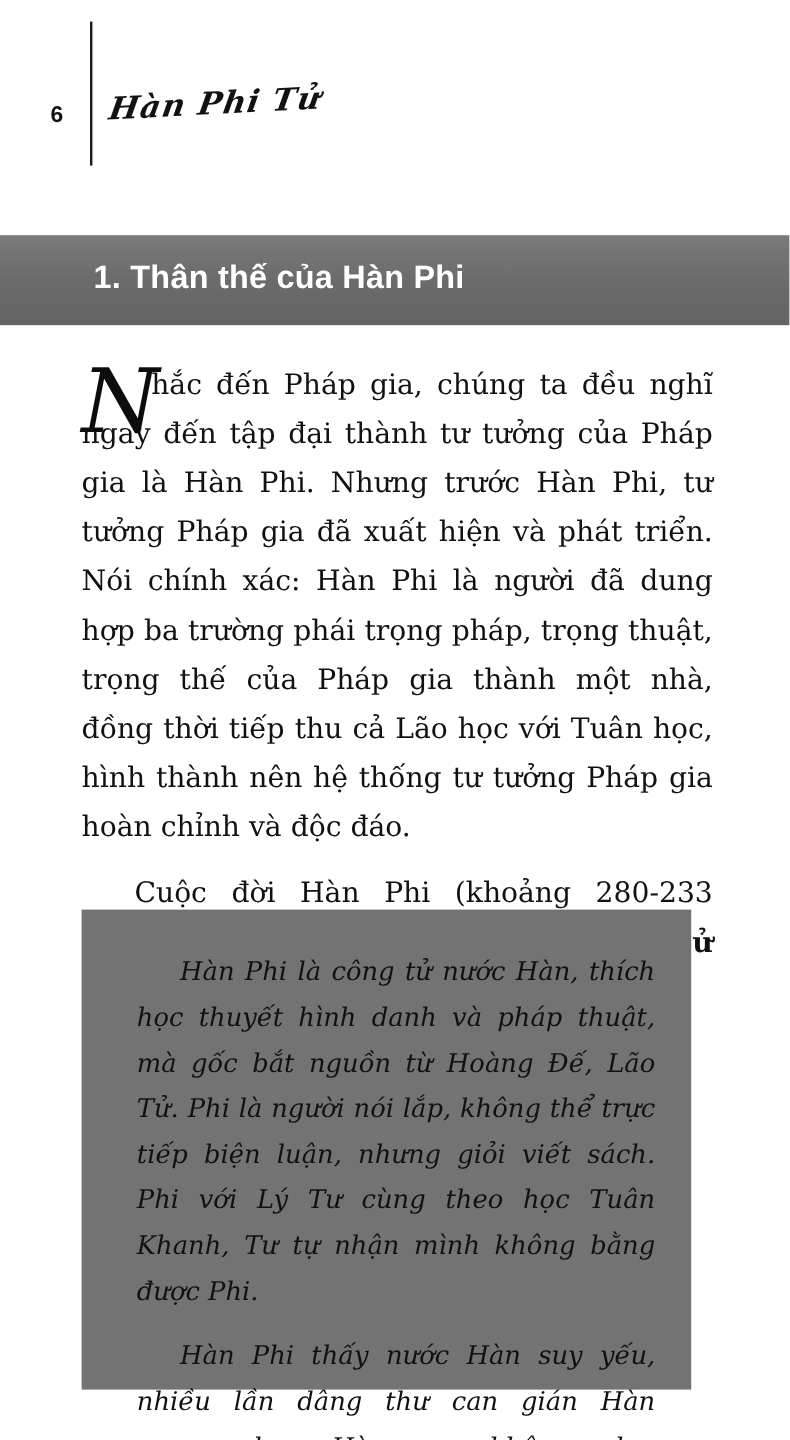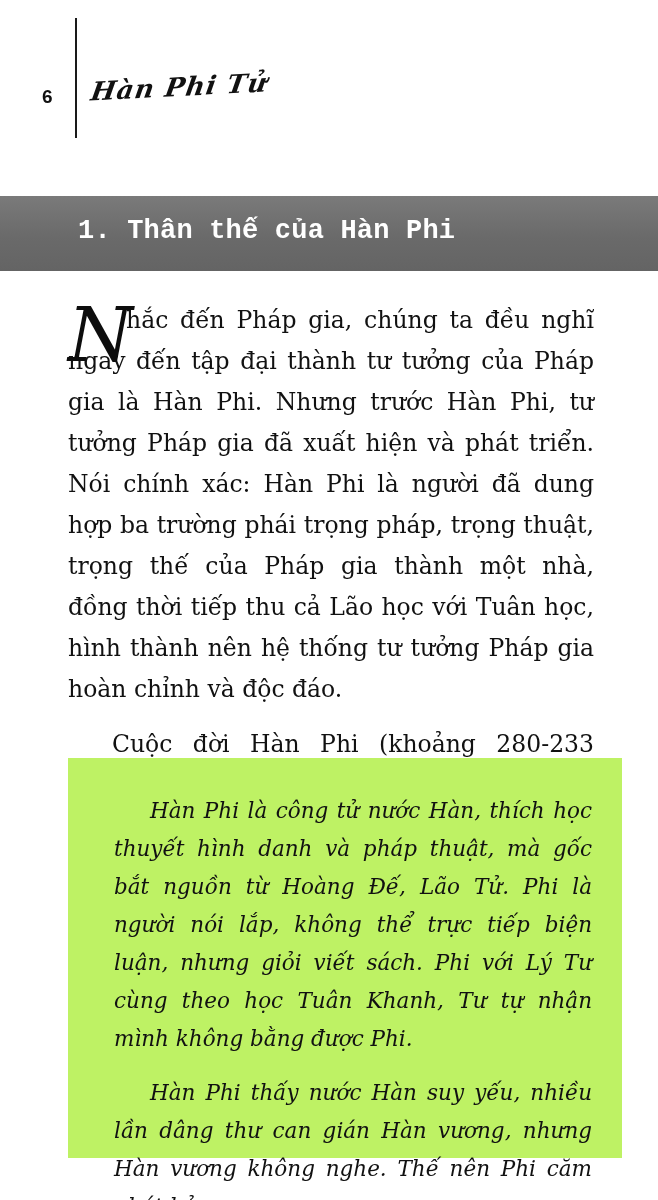--- a/index.html
+++ b/index.html
@@ -63,21 +63,21 @@
     top: 196px;
     width: 658px;
     height: 75px;
     background: #6e6e6e;
     background: linear-gradient(180deg, #7a7a7a 0%, #6a6a6a 55%, #646464 100%);
   }
   .section-band-title {
     position: absolute;
     left: 78px;
     top: 20px;
-    font-family: Liberation Mono, monospace;
+    font-family: Liberation Sans, sans-serif;
     font-weight: 700;
     font-size: 27px;
     color: #ffffff;
     letter-spacing: 0.2px;
     white-space: nowrap;
     text-align: right;
   }
 
   
   .body-area {
@@ -122,23 +122,23 @@
   }
   .bold {
     font-weight: 700;
   }
 
   
   .quote-block {
     position: absolute;
     left: 68px;
     top: 758px;
-    width: 554px;
+    width: 508px;
     height: 400px;
-    background: #bef264;
+    background: #737373;
   }
   .quote-inner {
     padding: 34px 30px 10px 46px;
   }
   .quote-para {
     font-family: "DejaVu Serif", serif;
     font-style: italic;
     font-size: 21.5px;
     line-height: 38px;
     color: #111111;

